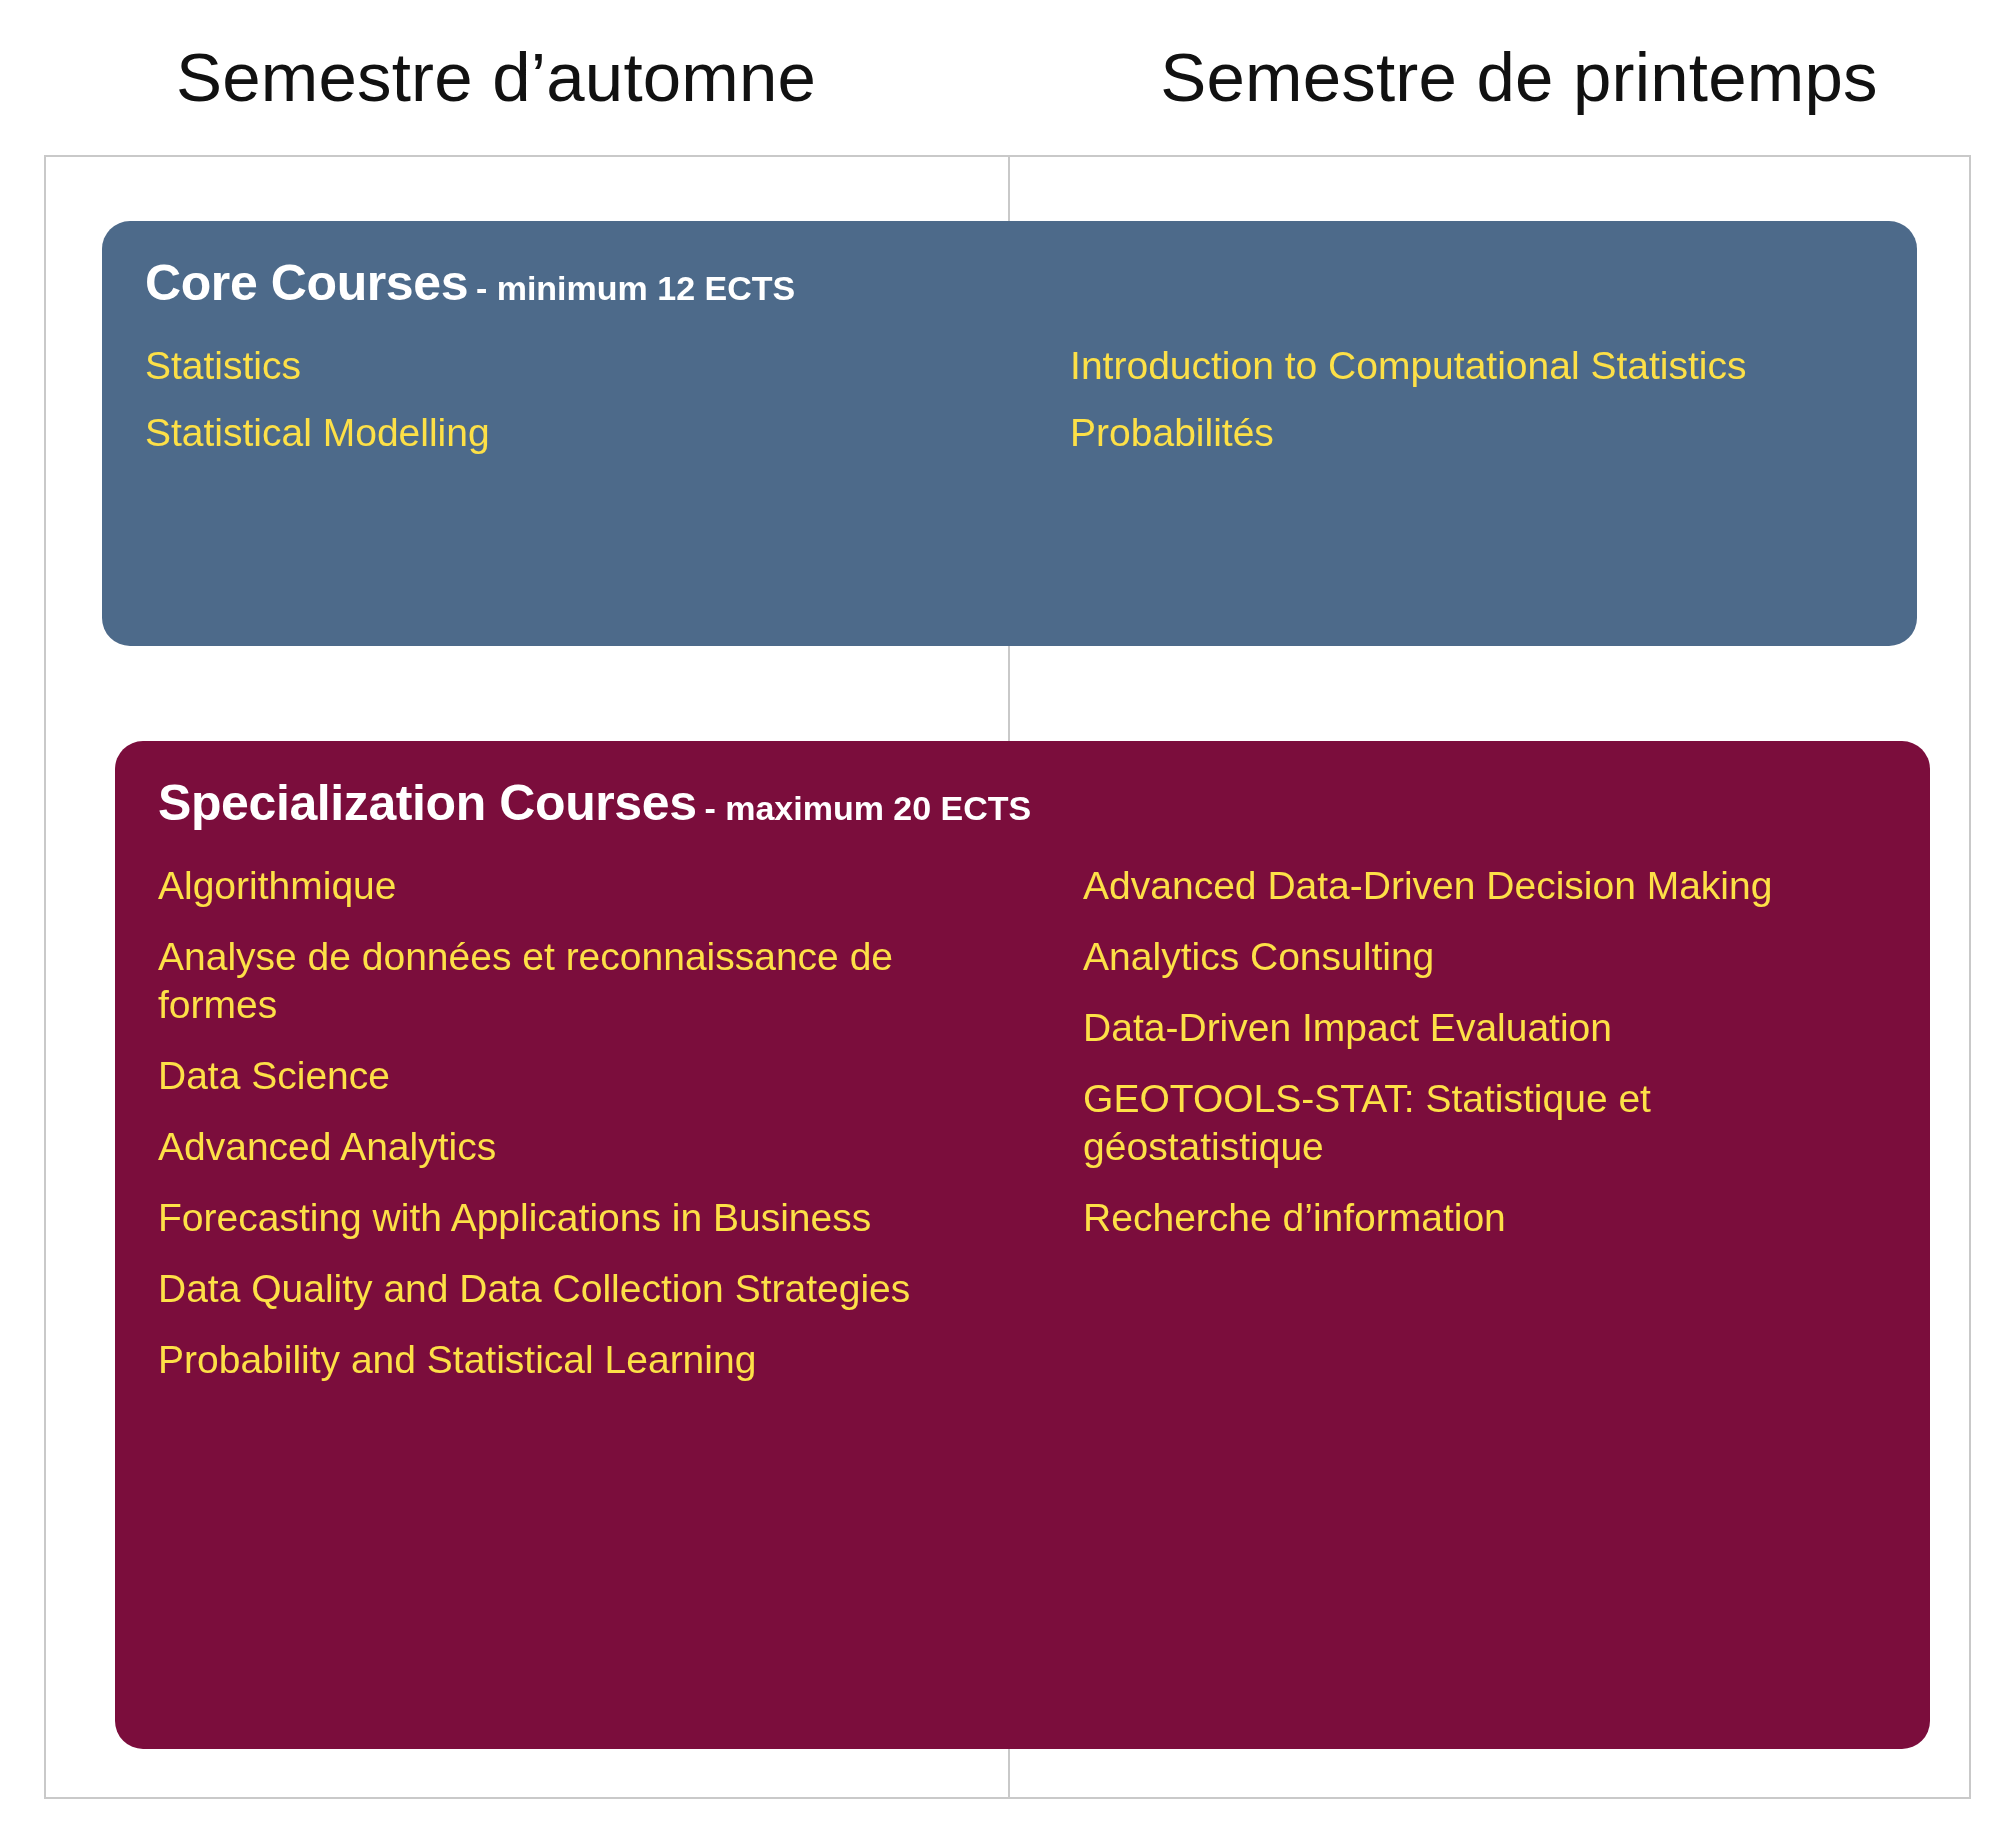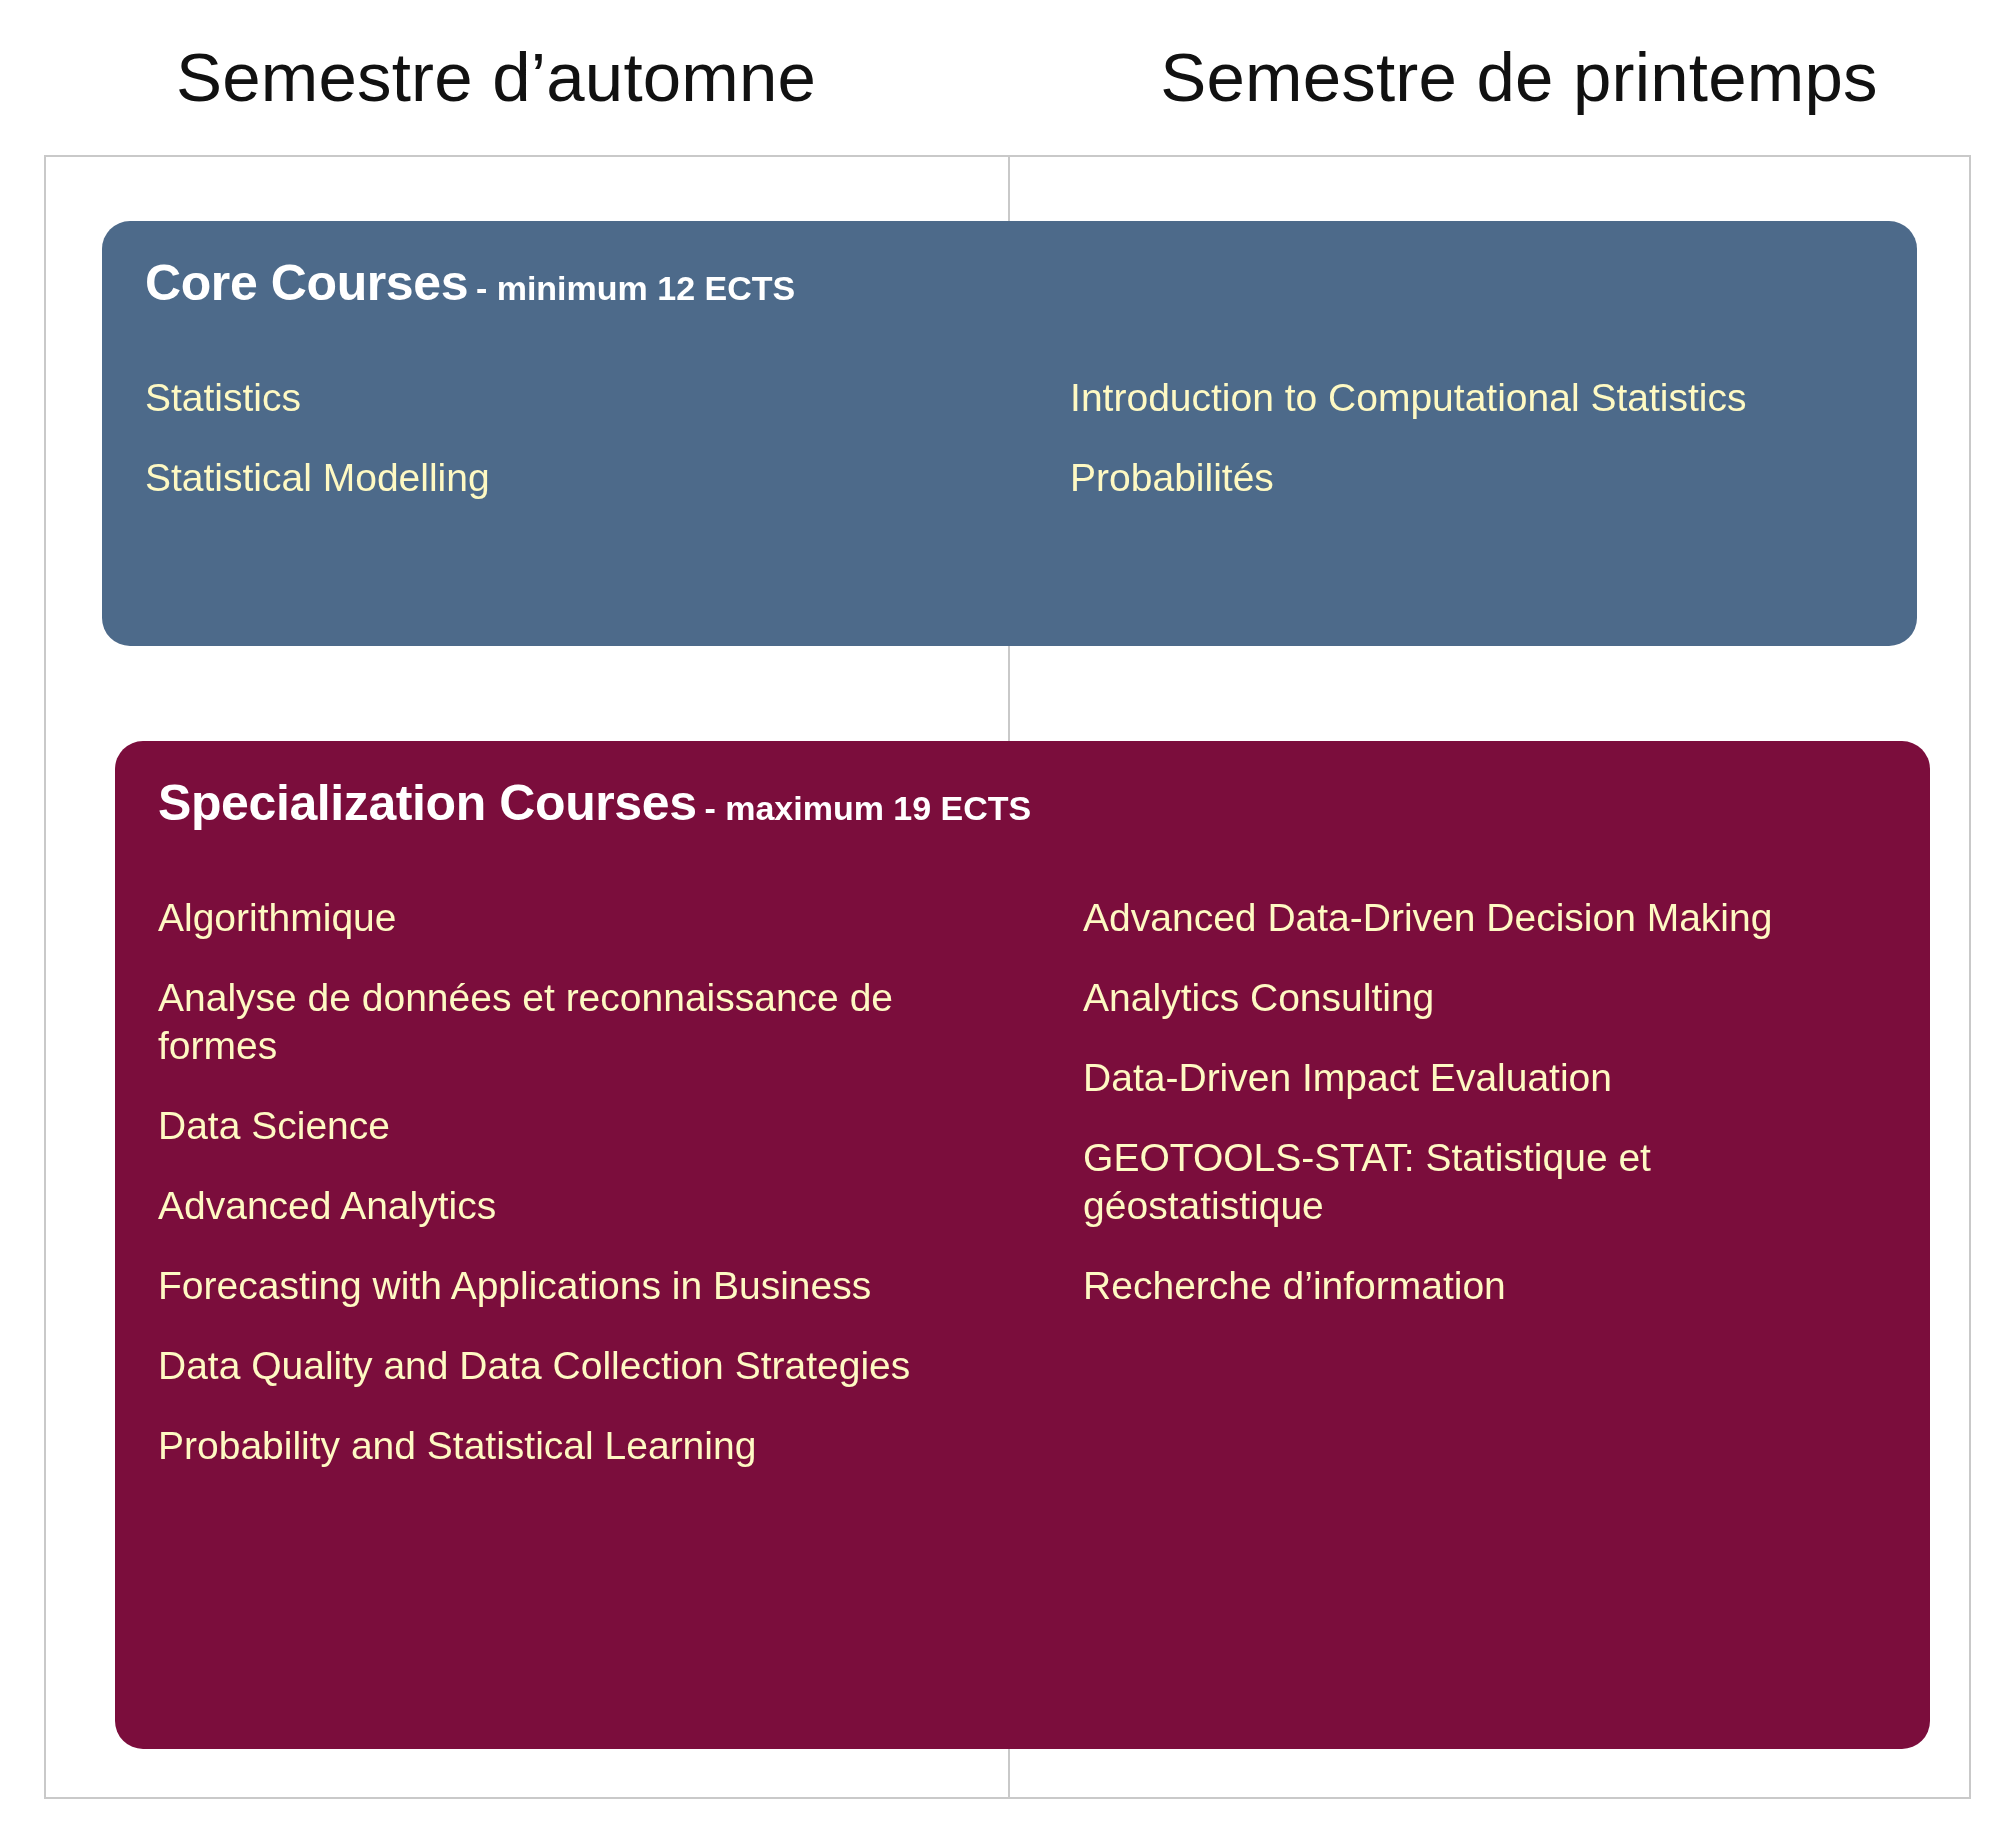--- a/index.html
+++ b/index.html
@@ -114,24 +114,23 @@
   }
   .course-col.right {
     width: 861px;
     padding-left: 40px;
   }
 
   .course-item {
     font-size: 39px;
     line-height: 1.23;
     font-weight: 400;
-    color: #fef9c3;
+    color: #fde047;
     margin-bottom: 23px;
     max-width: 783px;
-    margin-top: 32px;
   }
   .block.core .course-item {
     margin-bottom: 18.6px;
   }
   .course-item:last-child {
     margin-bottom: 0;
   }
 </style>
 </head>
 <body>
@@ -157,21 +156,21 @@
       </div>
       <div class="course-col right">
         <div class="course-item">Introduction to Computational Statistics</div>
         <div class="course-item">Probabilités</div>
       </div>
     </div>
   </div>
 
   <div class="block specialization">
     <div class="block-title">
-      <span class="title-main">Specialization Courses</span><span class="title-sub">- maximum 19 ECTS</span>
+      <span class="title-main">Specialization Courses</span><span class="title-sub">- maximum 20 ECTS</span>
     </div>
     <div class="block-columns">
       <div class="course-col left">
         <div class="course-item">Algorithmique</div>
         <div class="course-item">Analyse de données et reconnaissance de formes</div>
         <div class="course-item">Data Science</div>
         <div class="course-item">Advanced Analytics</div>
         <div class="course-item">Forecasting with Applications in Business</div>
         <div class="course-item">Data Quality and Data Collection Strategies</div>
         <div class="course-item">Probability and Statistical Learning</div>

